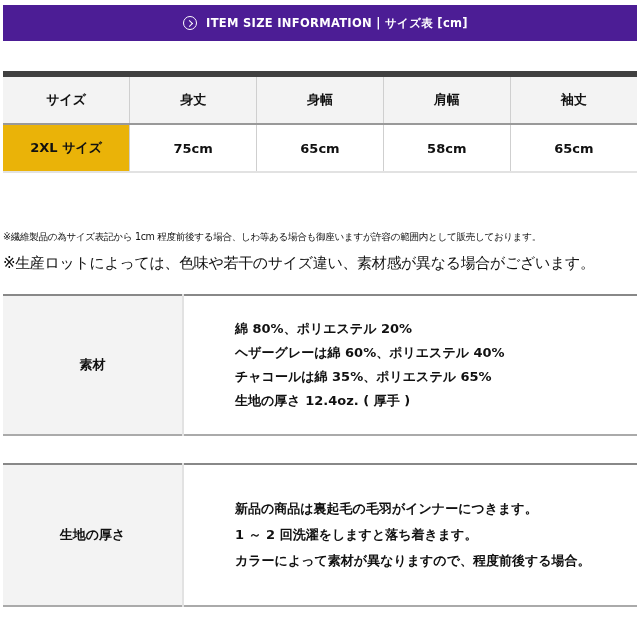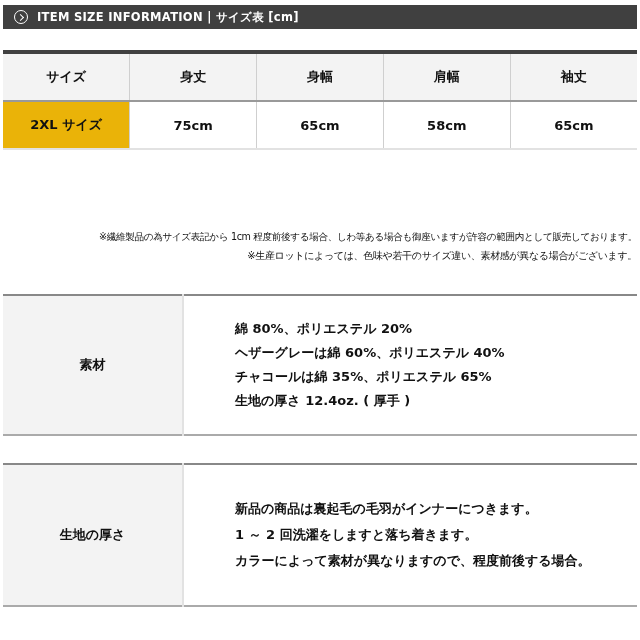--- a/index.html
+++ b/index.html
@@ -1,45 +1,45 @@
 <!DOCTYPE html>
 <html><head>
   <meta charset="utf-8">
   <style>
     html, body { margin: 0; padding: 0; }
     body {
       width: 640px; height: 640px; background: #ffffff; position: relative; overflow: hidden;
       font-family: "DejaVu Sans", "Liberation Sans", sans-serif; color: #111;
     }
     .header-bar {
-      position: absolute; left: 3px; top: 5px; width: 634px; height: 24px;
-      background: #404040; display: flex; align-items: center;
+      position: absolute; left: 3px; top: 5px; width: 634px; height: 36px;
+      background: #4c1d95; display: flex; align-items: center; justify-content: center;
     }
     .circle-icon {
       width: 14px; height: 14px; border: 1.6px solid #fff; border-radius: 50%;
       margin-left: 11px; margin-right: 9px; box-sizing: border-box;
       display: flex; align-items: center; justify-content: center; position: relative;
     }
     .circle-icon::after {
       content: ""; width: 4px; height: 4px; border-top: 1.6px solid #fff; border-right: 1.6px solid #fff;
       transform: rotate(45deg); margin-left: -2px;
     }
     .header-title { color: #fff; font-size: 11.5px; font-weight: bold; letter-spacing: 0.3px; white-space: nowrap; }
 
     table { border-collapse: collapse; position: absolute; table-layout: fixed; }
-    .size-table { left: 3px; top: 50px; width: 634px; border-top: 4px solid #404040; border-bottom: 2px solid #e2e2e2; }
+    .size-table { left: 3px; top: 71px; width: 634px; border-top: 6px solid #404040; border-bottom: 2px solid #e2e2e2; }
     .size-table td {
       height: 46px; text-align: center; vertical-align: middle; font-size: 13px; font-weight: bold;
       border-left: 1px solid #cfcfcf; border-bottom: 1px solid #cfcfcf; padding: 0;
     }
     .size-table tr td:first-child { border-left: none; background: #eab308; }
     .size-table tr.head td { background: #f3f3f3; border-bottom: 2px solid #999; }
     .size-table tr:last-child td { border-bottom: none; }
 
-    .notes { position: absolute; left: 3px; width: 634px; font-size: 10px; line-height: 19px; text-align: right; }
+    .notes { position: absolute; left: 3px; width: 634px; font-size: 10px; line-height: 19px; }
     .notes div { white-space: nowrap; }
 
     .info-table { left: 3px; width: 634px; border-top: 2px solid #888; border-bottom: 2px solid #aaa; }
     .info-table td { padding: 8px; vertical-align: middle; }
     .info-label {
       width: 163px; background: #f3f3f3; text-align: center; font-size: 13px; font-weight: bold;
       border-right: 2px solid #e2e2e2;
     }
     .info-body { padding-left: 51px !important; font-size: 13px; font-weight: bold; line-height: 24px; }
   </style>
@@ -65,21 +65,21 @@
     <td>75cm</td>
     <td>65cm</td>
     <td>58cm</td>
     <td>65cm</td>
   </tr>
 </tbody>
   </table>
 
 <div class="notes" style="top:227px;">
   <div style="font-size:9.6px;letter-spacing:-0.35px;">※繊維製品の為サイズ表記から 1cm 程度前後する場合、しわ等ある場合も御座いますが許容の範囲内として販売しております。</div>
-  <div style="font-size:10px;letter-spacing:-0.35px;">※生産ロットによっては、色味や若干のサイズ違い、素材感が異なる場合がございます。</div>
+  <div style="font-size:15px;letter-spacing:-0.35px;margin-top:8px;">※生産ロットによっては、色味や若干のサイズ違い、素材感が異なる場合がございます。</div>
 </div>
 
 <table class="info-table" style="top:294px;height:142px;">
   <tbody>
       <tr>
     <td class="info-label">素材</td>
     <td class="info-body">
       <div>綿 80%、ポリエステル 20%</div>
       <div>ヘザーグレーは綿 60%、ポリエステル 40%</div>
       <div>チャコールは綿 35%、ポリエステル 65%</div>

